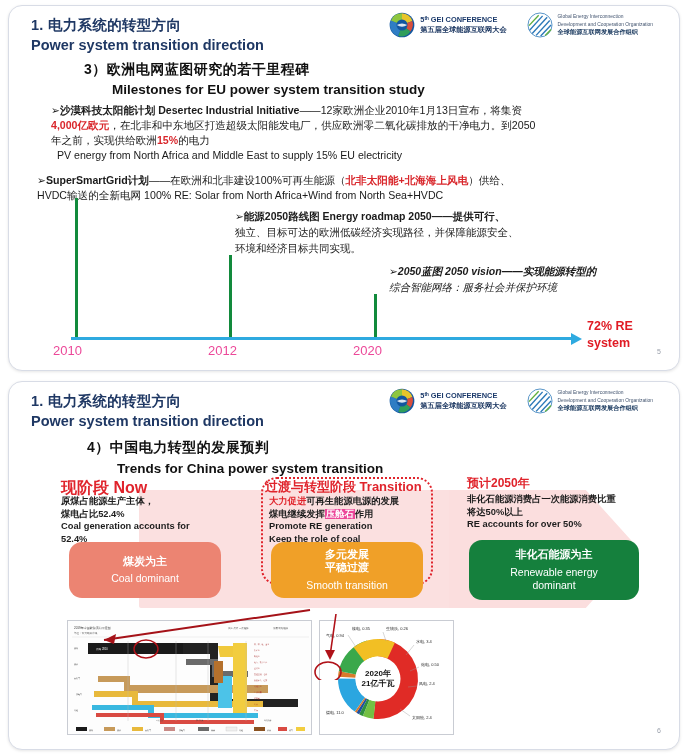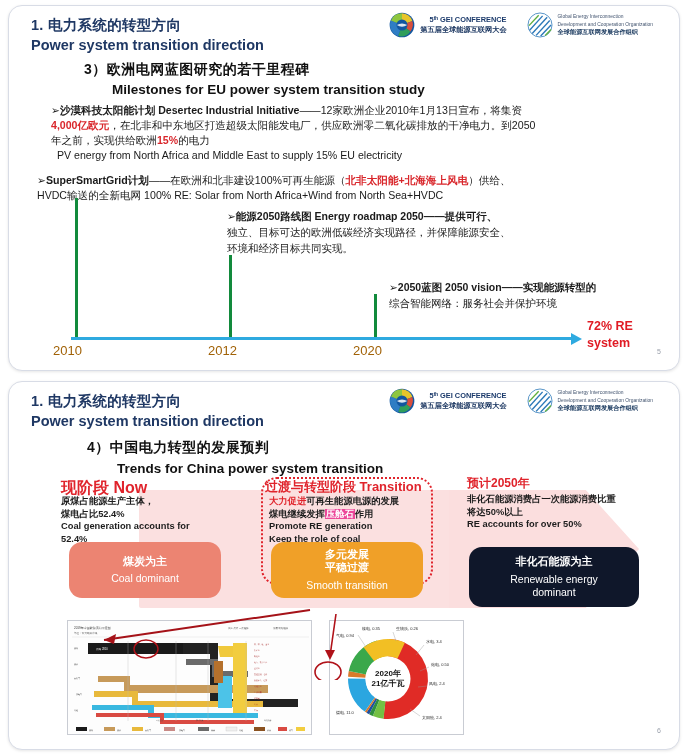--- a/index.html
+++ b/index.html
@@ -30,21 +30,21 @@
     letter-spacing: .3px; white-space: nowrap;
   }
   .hdr-title-en {
     position: absolute; left: 22px; top: 31px;
     font-size: 14.5px; font-weight: bold; color: #1f3864;
     white-space: nowrap;
   }
   .logos { position: absolute; right: 26px; top: 6px; display: flex; gap: 20px; align-items: flex-start; }
   .logo-block { display: flex; gap: 5px; align-items: center; }
   .logo-mark { width: 26px; height: 26px; flex: 0 0 26px; }
-  .logo-txt1 { font-size: 7.4px; font-weight: bold; color: #1b3a6b; line-height: 1.35; white-space: nowrap; text-align: right; }
+  .logo-txt1 { font-size: 7.4px; font-weight: bold; color: #1b3a6b; line-height: 1.35; white-space: nowrap; }
   .logo-txt1 .cn { font-size: 7.2px; color: #14305c; }
   .logo-txt2 { font-size: 4.9px; color: #41536e; line-height: 1.45; white-space: nowrap; }
   .logo-txt2 .cn { font-size: 6.2px; font-weight: bold; color: #16365c; }
 
   
   .sec-cn {
     position: absolute; font-size: 14px; font-weight: bold; color: #111111;
     white-space: nowrap; letter-spacing: .5px;
   }
   .sec-en {
@@ -60,21 +60,21 @@
 
   .tl-line {
     position: absolute; height: 3px; background: #2eaae0;
   }
   .tl-head {
     position: absolute; width: 0; height: 0;
     border-top: 6px solid transparent; border-bottom: 6px solid transparent;
     border-left: 11px solid #2eaae0;
   }
   .tl-stem { position: absolute; width: 3.2px; background: #128a3c; }
-  .tl-year { position: absolute; font-size: 13px; color: #a16207; }
+  .tl-year { position: absolute; font-size: 13px; color: #ec4899; }
   .tl-end { position: absolute; font-size: 12.5px; font-weight: bold; color: #e01b24; line-height: 1.35; }
   .pgnum { position: absolute; font-size: 7px; color: #9aa0ab; }
 
   
   .col-head { position: absolute; font-weight: bold; color: #e0242c; white-space: nowrap; }
   .col-body { position: absolute; font-size: 9.3px; color: #1d1d1d; line-height: 1.36; font-weight: bold; }
   .col-body .hl { color: #e0242c; }
   .col-body .hlbg { color: #ffffff; background: #ec4899; padding: 0 1px; }
 
   .dashbox {
@@ -153,27 +153,27 @@
     <div><span class="red">4,000亿欧元</span><span>，在北非和中东地区打造超级太阳能发电厂，供应欧洲零二氧化碳排放的干净电力。到2050</span></div>
     <div><span>年之前，实现供给欧洲</span><span class="red">15%</span><span>的电力</span></div>
     <div style="padding-left:6px;">PV energy from North Africa and Middle East to supply 15% EU electricity</div>
   </div>
 
   <div class="bullet" style="left:28px; top:167px; width:630px;">
     <div><b>➢SuperSmartGrid计划</b><span>——在欧洲和北非建设100%可再生能源（</span><span class="red">北非太阳能+北海海上风电</span><span>）供给、</span></div>
     <div>HVDC输送的全新电网 100% RE: Solar from North Africa+Wind from North Sea+HVDC</div>
   </div>
 
-  <div class="subbox" style="left:218px; top:203px; width:330px;">
+  <div class="subbox" style="left:226px; top:203px; width:330px;">
     <div><b>➢能源2050路线图 Energy roadmap 2050——提供可行、</b></div>
     <div>独立、目标可达的欧洲低碳经济实现路径，并保障能源安全、</div>
     <div>环境和经济目标共同实现。</div>
   </div>
 
-  <div class="subbox" style="left:380px; top:274px; width:270px;">
+  <div class="subbox" style="left:380px; top:258px; width:270px;font-style:italic;">
     <div><b>➢2050蓝图 2050 vision——实现能源转型的</b></div>
     <div>综合智能网络：服务社会并保护环境</div>
   </div>
 
   <div class="tl-stem" style="left:66px; top:192px; height:140px;"></div>
   <div class="tl-stem" style="left:220px; top:249px; height:83px;"></div>
   <div class="tl-stem" style="left:365px; top:288px; height:44px;"></div>
 
   <div class="tl-line" style="left:62px; top:331px; width:502px;"></div>
   <div class="tl-head" style="left:562px; top:326.5px;"></div>
@@ -272,21 +272,21 @@
       <span>平稳过渡</span>
     </div>
     <div class="en">Smooth transition</div>
   </div>
 
   <div class="chip" style="left:60px; top:160px; width:152px; height:56px; background:#ec8472;">
     <div class="cn">煤炭为主</div>
     <div class="en">Coal dominant</div>
   </div>
 
-  <div class="chip" style="left:460px; top:158px; width:170px; height:60px; background:#0f172a;margin-top:7px;">
+  <div class="chip" style="left:460px; top:158px; width:170px; height:60px; background:#15803d;">
     <div class="cn">非化石能源为主</div>
     <div class="en">
       <span>Renewable energy</span><br>
       <span>dominant</span>
     </div>
   </div>
 
   <div class="imgbox" style="left:58px; top:238px; width:245px; height:115px;">
     <svg viewBox="0 0 245 115" width="245" height="115">
       <rect width="245" height="115" fill="#fdfdfd"></rect>
@@ -355,21 +355,21 @@
         <rect x="186" y="106" width="11" height="4" fill="#8a5120"></rect>
           <text x="199" y="109.5" font-size="2" fill="#333">油品</text>
         <rect x="210" y="106" width="9" height="4" fill="#d94a42"></rect>
           <text x="221" y="109.5" font-size="2" fill="#333">热力</text>
         <rect x="228" y="106" width="9" height="4" fill="#f2cd3f"></rect>
       </g>
       <ellipse cx="78" cy="28" rx="12" ry="9" fill="none" stroke="#b01219" stroke-width="1.4"></ellipse>
     </svg>
   </div>
 
-  <div class="imgbox" style="left:310px; top:238px; width:135px; height:115px;margin-left:10px;">
+  <div class="imgbox" style="left:310px; top:238px; width:135px; height:115px;">
     <svg viewBox="0 0 135 115" width="135" height="115">
       <rect width="135" height="115" fill="#ffffff"></rect>
       <g transform="translate(58,58)">
 
         <path d="M 0 -40 A 40 40 0 0 1 -4.4 39.8 L -2.5 22.4 A 22.5 22.5 0 0 0 0 -22.5 Z" fill="#e02b26" transform="rotate(0)"></path>
         <path d="M0 0 m0,-40 a40,40 0 1,1 -4.46,79.75 l2.51,-22.4 a22.5,22.5 0 1,0 1.95,-44.85 z" fill="#e02b26"></path>
 
         <g transform="rotate(186.4)">
           <path d="M0,-40 A40,40 0 0,1 10.9,-38.5 L6.1,-21.6 A22.5,22.5 0 0,0 0,-22.5 Z" fill="#74c043"></path>
         </g>

